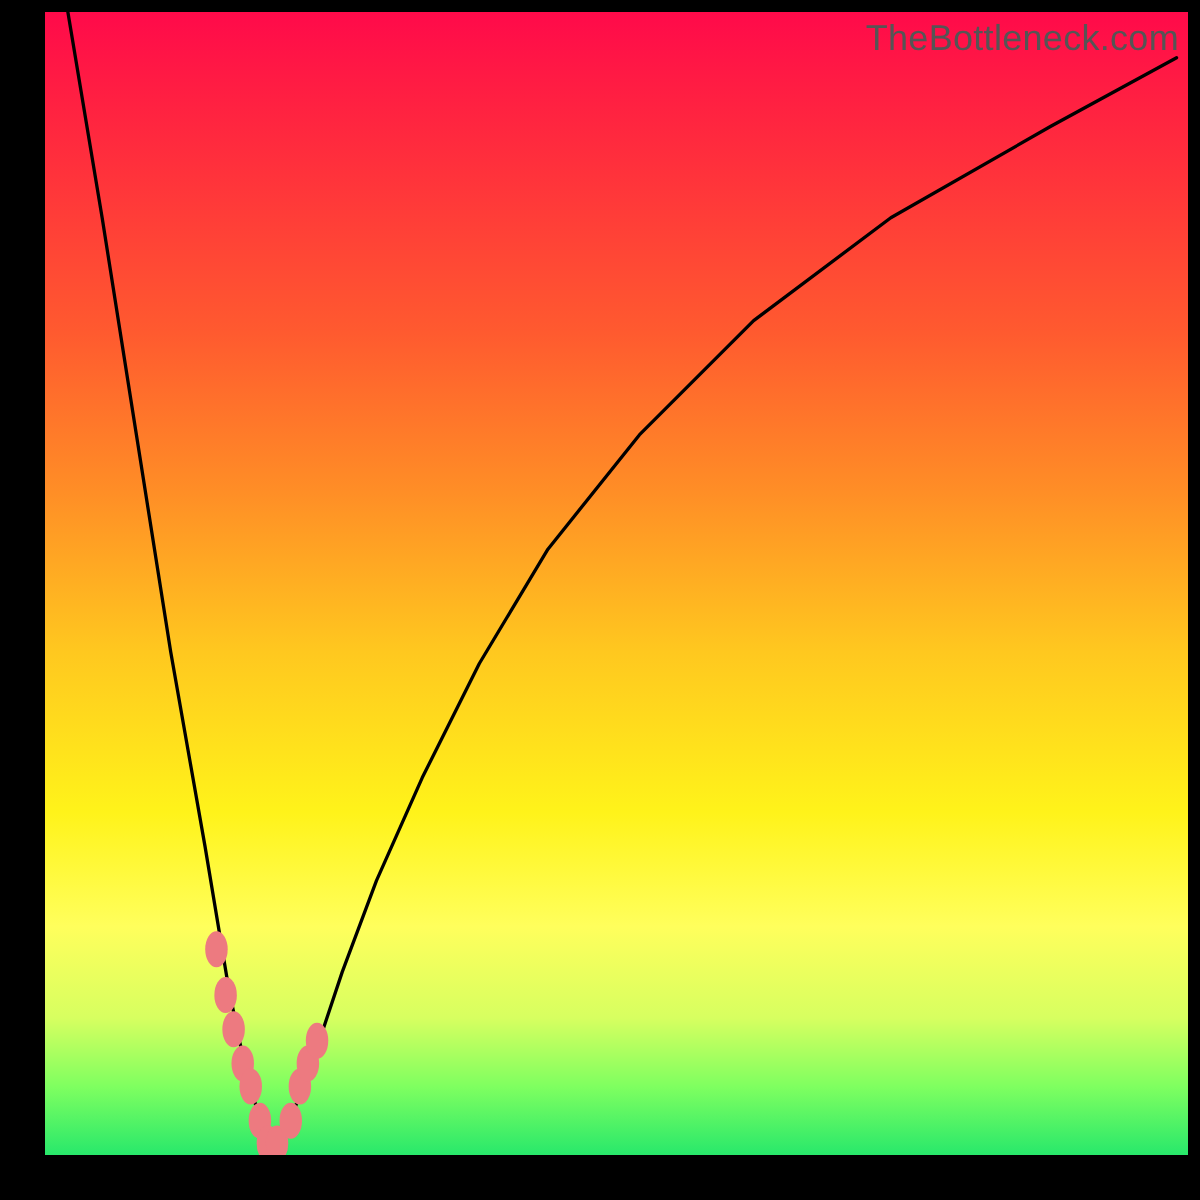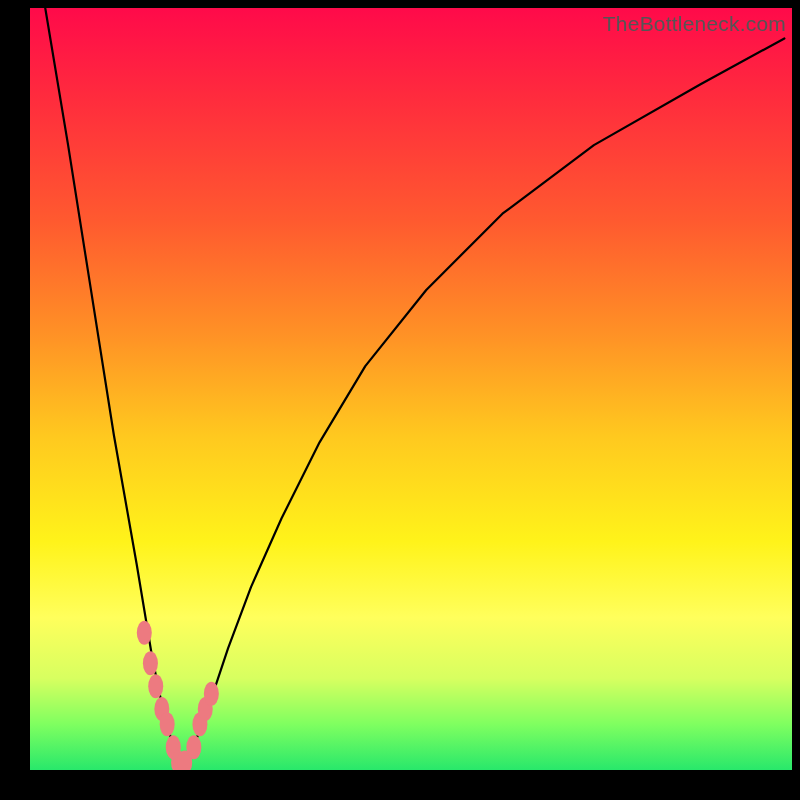--- a/index.html
+++ b/index.html
@@ -36,21 +36,21 @@
       #d7ff60 88%,
       #7fff60 94%,
       #28e86b 100%
     );
   }
   .watermark {
     position: absolute;
     top: 4px;
     right: 6px;
     color: #555555;
-    font-size: 21px;
+    font-size: 24px;
     font-weight: 500;
     letter-spacing: 0.2px;
     pointer-events: none;
     user-select: none;
   }
   svg.curve {
     position: absolute;
     left: 0;
     top: 0;
     width: 762px;

